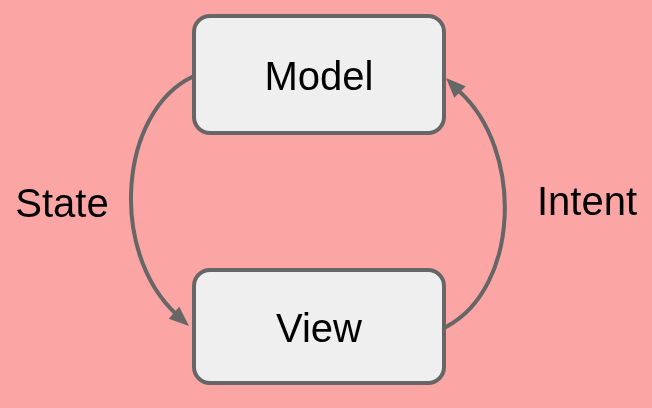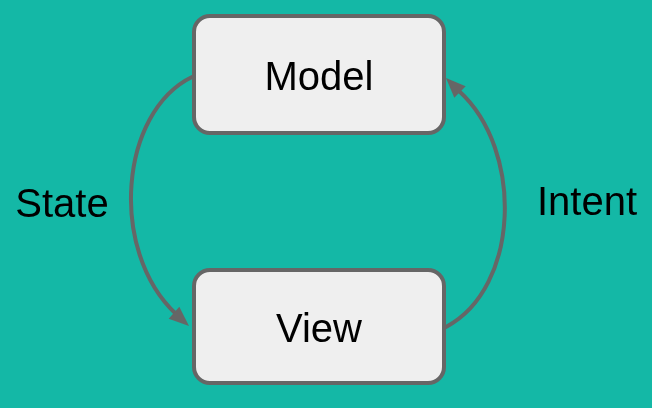--- a/index.html
+++ b/index.html
@@ -7,21 +7,21 @@
     padding: 0;
     background: #ffffff;
     width: 652px;
     height: 408px;
     overflow: hidden;
   }
   .stage {
     position: relative;
     width: 652px;
     height: 408px;
-    background: #14b8a6;
+    background: #fca5a5;
   }
   svg {
     display: block;
   }
   .node-rect {
     stroke-width: 4px;
   }
   .edge-path {
     fill: none;
     stroke-width: 4px;

